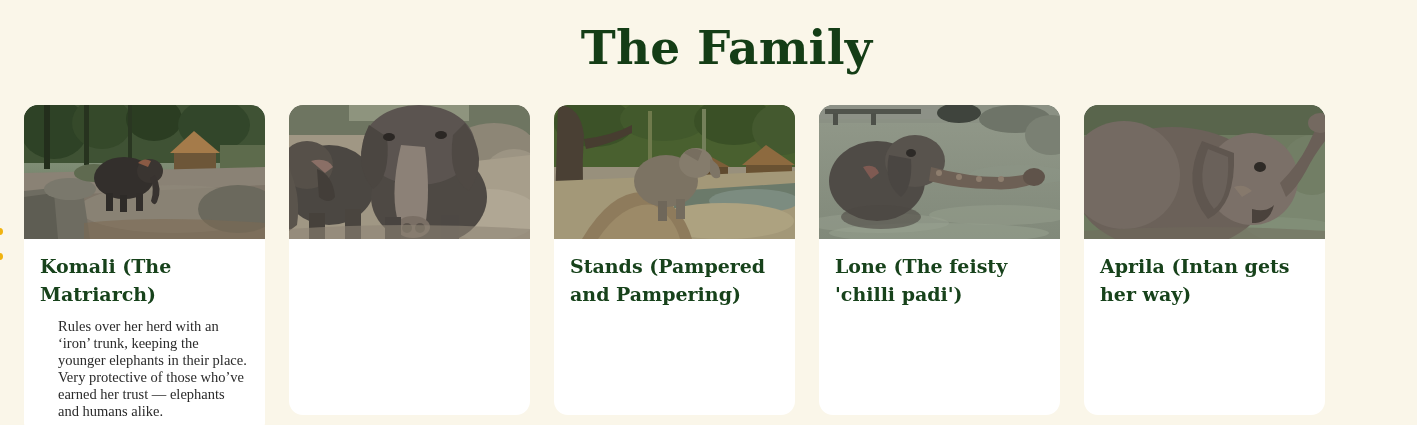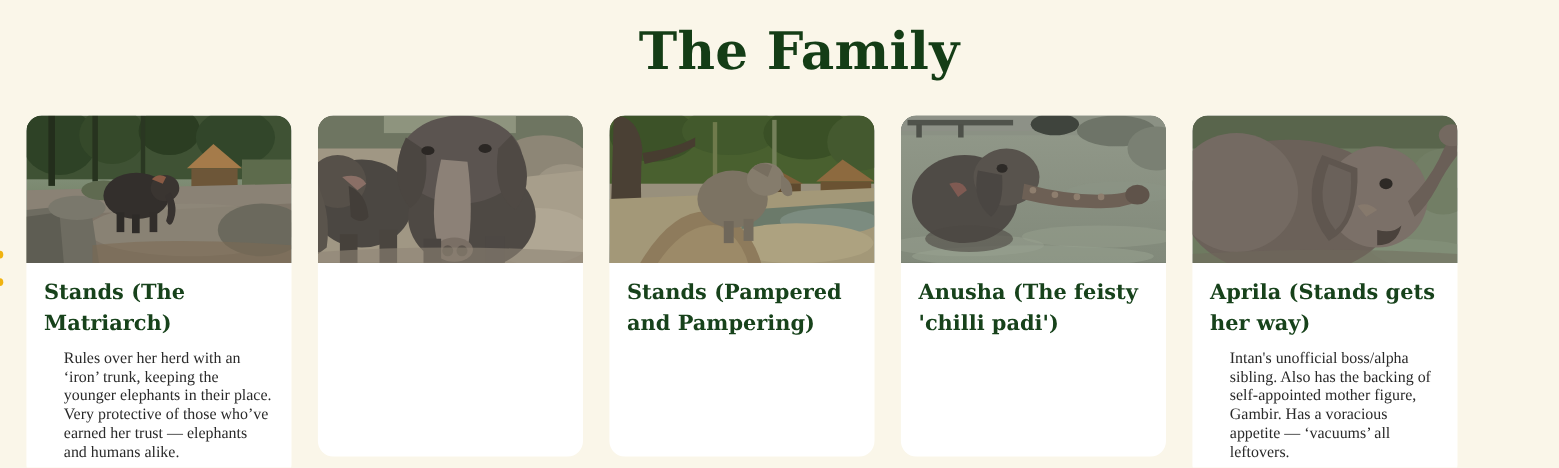--- a/index.html
+++ b/index.html
@@ -154,21 +154,21 @@
         <path d="M131 70 Q139 84 133 97 Q130 102 127 96 Q131 84 126 73 Z" fill="#383330"></path>
         <rect x="82" y="88" width="7" height="18" fill="#2e2b28"></rect>
         <rect x="96" y="90" width="7" height="17" fill="#2e2b28"></rect>
         <rect x="112" y="88" width="7" height="18" fill="#322e2b"></rect>
         <path d="M114 58 Q120 52 127 56 L124 62 Z" fill="#8a5a44"></path>
 
         <path d="M60 118 Q130 110 241 118 L241 134 L60 134 Z" fill="#7b6a52" opacity="0.55"></path>
       </svg>
     </div>
     <div class="card-body">
-      <div class="card-title">Stands (The Matriarch)</div>
+      <div class="card-title">Komali (The Matriarch)</div>
       <div class="card-desc">Rules over her herd with an ‘iron’ trunk, keeping the younger elephants in their place. Very protective of those who’ve earned her trust — elephants and humans alike.</div>
     </div>
   </div>
 
   <div class="card">
     <div class="card-media">
       <svg viewBox="0 0 241 134" preserveAspectRatio="none" xmlns="http://www.w3.org/2000/svg">
         <rect width="241" height="134" fill="#a09784"></rect>
         <rect width="241" height="30" fill="#6e7561"></rect>
         <rect x="60" y="0" width="120" height="16" fill="#8e947e"></rect>
@@ -279,21 +279,21 @@
         <ellipse cx="120" cy="68" rx="3" ry="3" fill="#8e7e6e"></ellipse>
         <ellipse cx="140" cy="72" rx="3" ry="3" fill="#8e7e6e"></ellipse>
         <ellipse cx="160" cy="74" rx="3" ry="3" fill="#8e7e6e"></ellipse>
         <ellipse cx="182" cy="74" rx="3" ry="3" fill="#8e7e6e"></ellipse>
         <ellipse cx="92" cy="48" rx="5" ry="4" fill="#2d2a27"></ellipse>
         <path d="M44 62 Q56 58 60 68 L52 74 Z" fill="#7f5a52"></path>
         <ellipse cx="62" cy="112" rx="40" ry="12" fill="#4c4842" opacity="0.6"></ellipse>
       </svg>
     </div>
     <div class="card-body">
-      <div class="card-title">Anusha (The feisty 'chilli padi')</div>
+      <div class="card-title">Lone (The feisty 'chilli padi')</div>
     </div>
   </div>
 
   <div class="card">
     <div class="card-media">
       <svg viewBox="0 0 241 134" preserveAspectRatio="none" xmlns="http://www.w3.org/2000/svg">
         <rect width="241" height="134" fill="#6e7a60"></rect>
         <rect width="241" height="30" fill="#59654c"></rect>
         <ellipse cx="210" cy="100" rx="60" ry="40" fill="#7b8770"></ellipse>
         <ellipse cx="180" cy="126" rx="80" ry="14" fill="#85917a" opacity="0.7"></ellipse>
@@ -310,18 +310,17 @@
         <path d="M196 78 Q214 60 224 40 Q234 18 241 10 L241 36 Q230 50 222 66 Q212 84 202 92 Z" fill="#6a5f57"></path>
         <ellipse cx="236" cy="18" rx="12" ry="10" fill="#746960"></ellipse>
 
         <path d="M168 104 Q182 108 190 100 Q186 118 168 118 Z" fill="#4a423c"></path>
         <ellipse cx="176" cy="62" rx="6" ry="5" fill="#2e2a26"></ellipse>
         <path d="M150 82 Q160 78 168 86 L158 92 Z" fill="#8e7f70" opacity="0.6"></path>
         <path d="M0 126 Q120 118 241 126 L241 134 L0 134 Z" fill="#6f6a5c" opacity="0.5"></path>
       </svg>
     </div>
     <div class="card-body">
-      <div class="card-title">Aprila (Stands gets her way)</div>
-      <div class="card-desc">Intan's unofficial boss/alpha sibling. Also has the backing of self-appointed mother figure, Gambir. Has a voracious appetite — ‘vacuums’ all leftovers.</div>
+      <div class="card-title">Aprila (Intan gets her way)</div>
     </div>
   </div>
 
 </div>
 
 </body></html>

